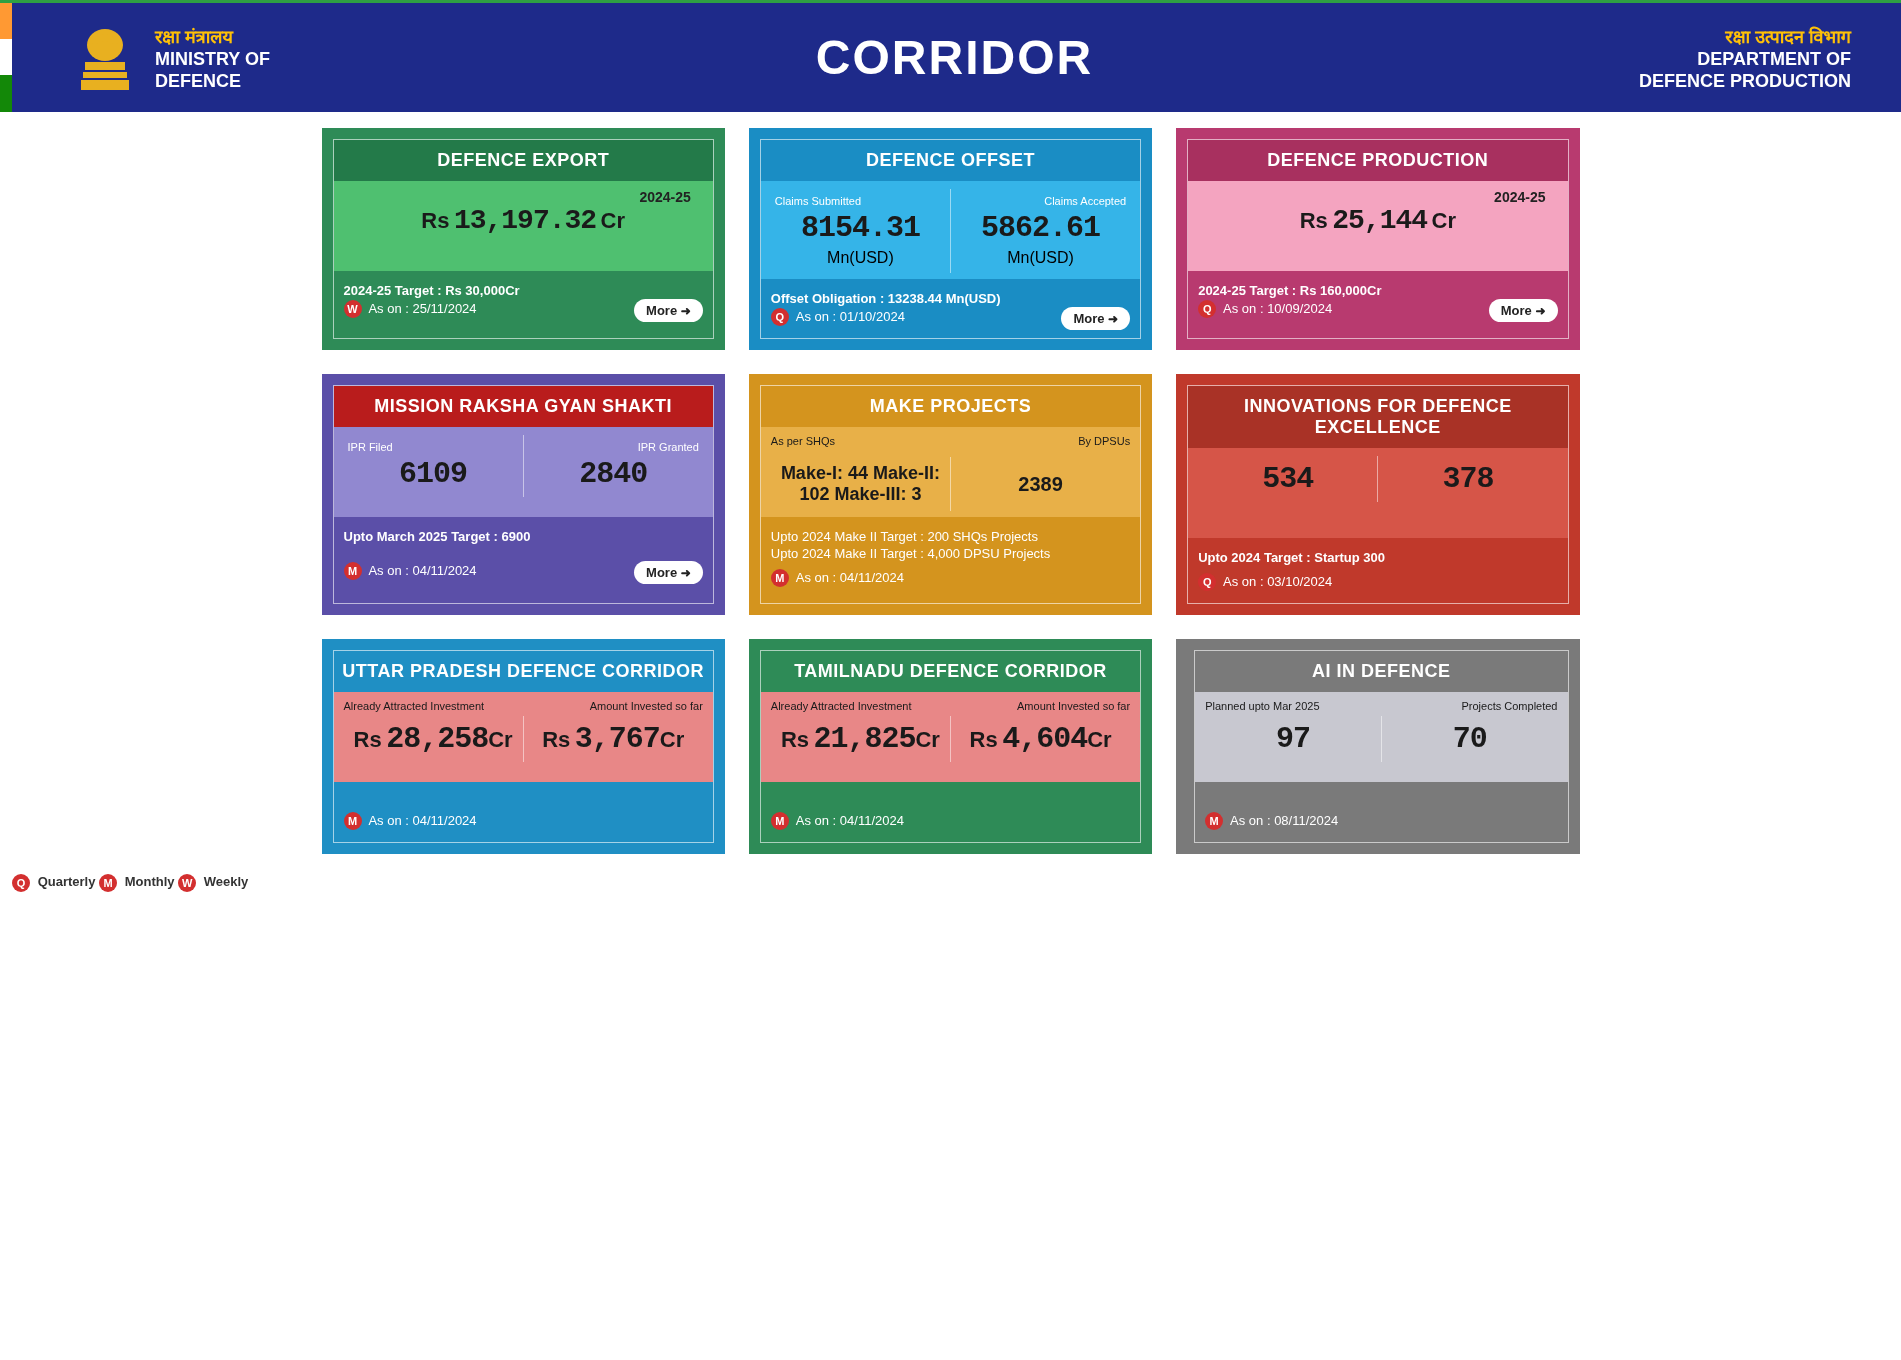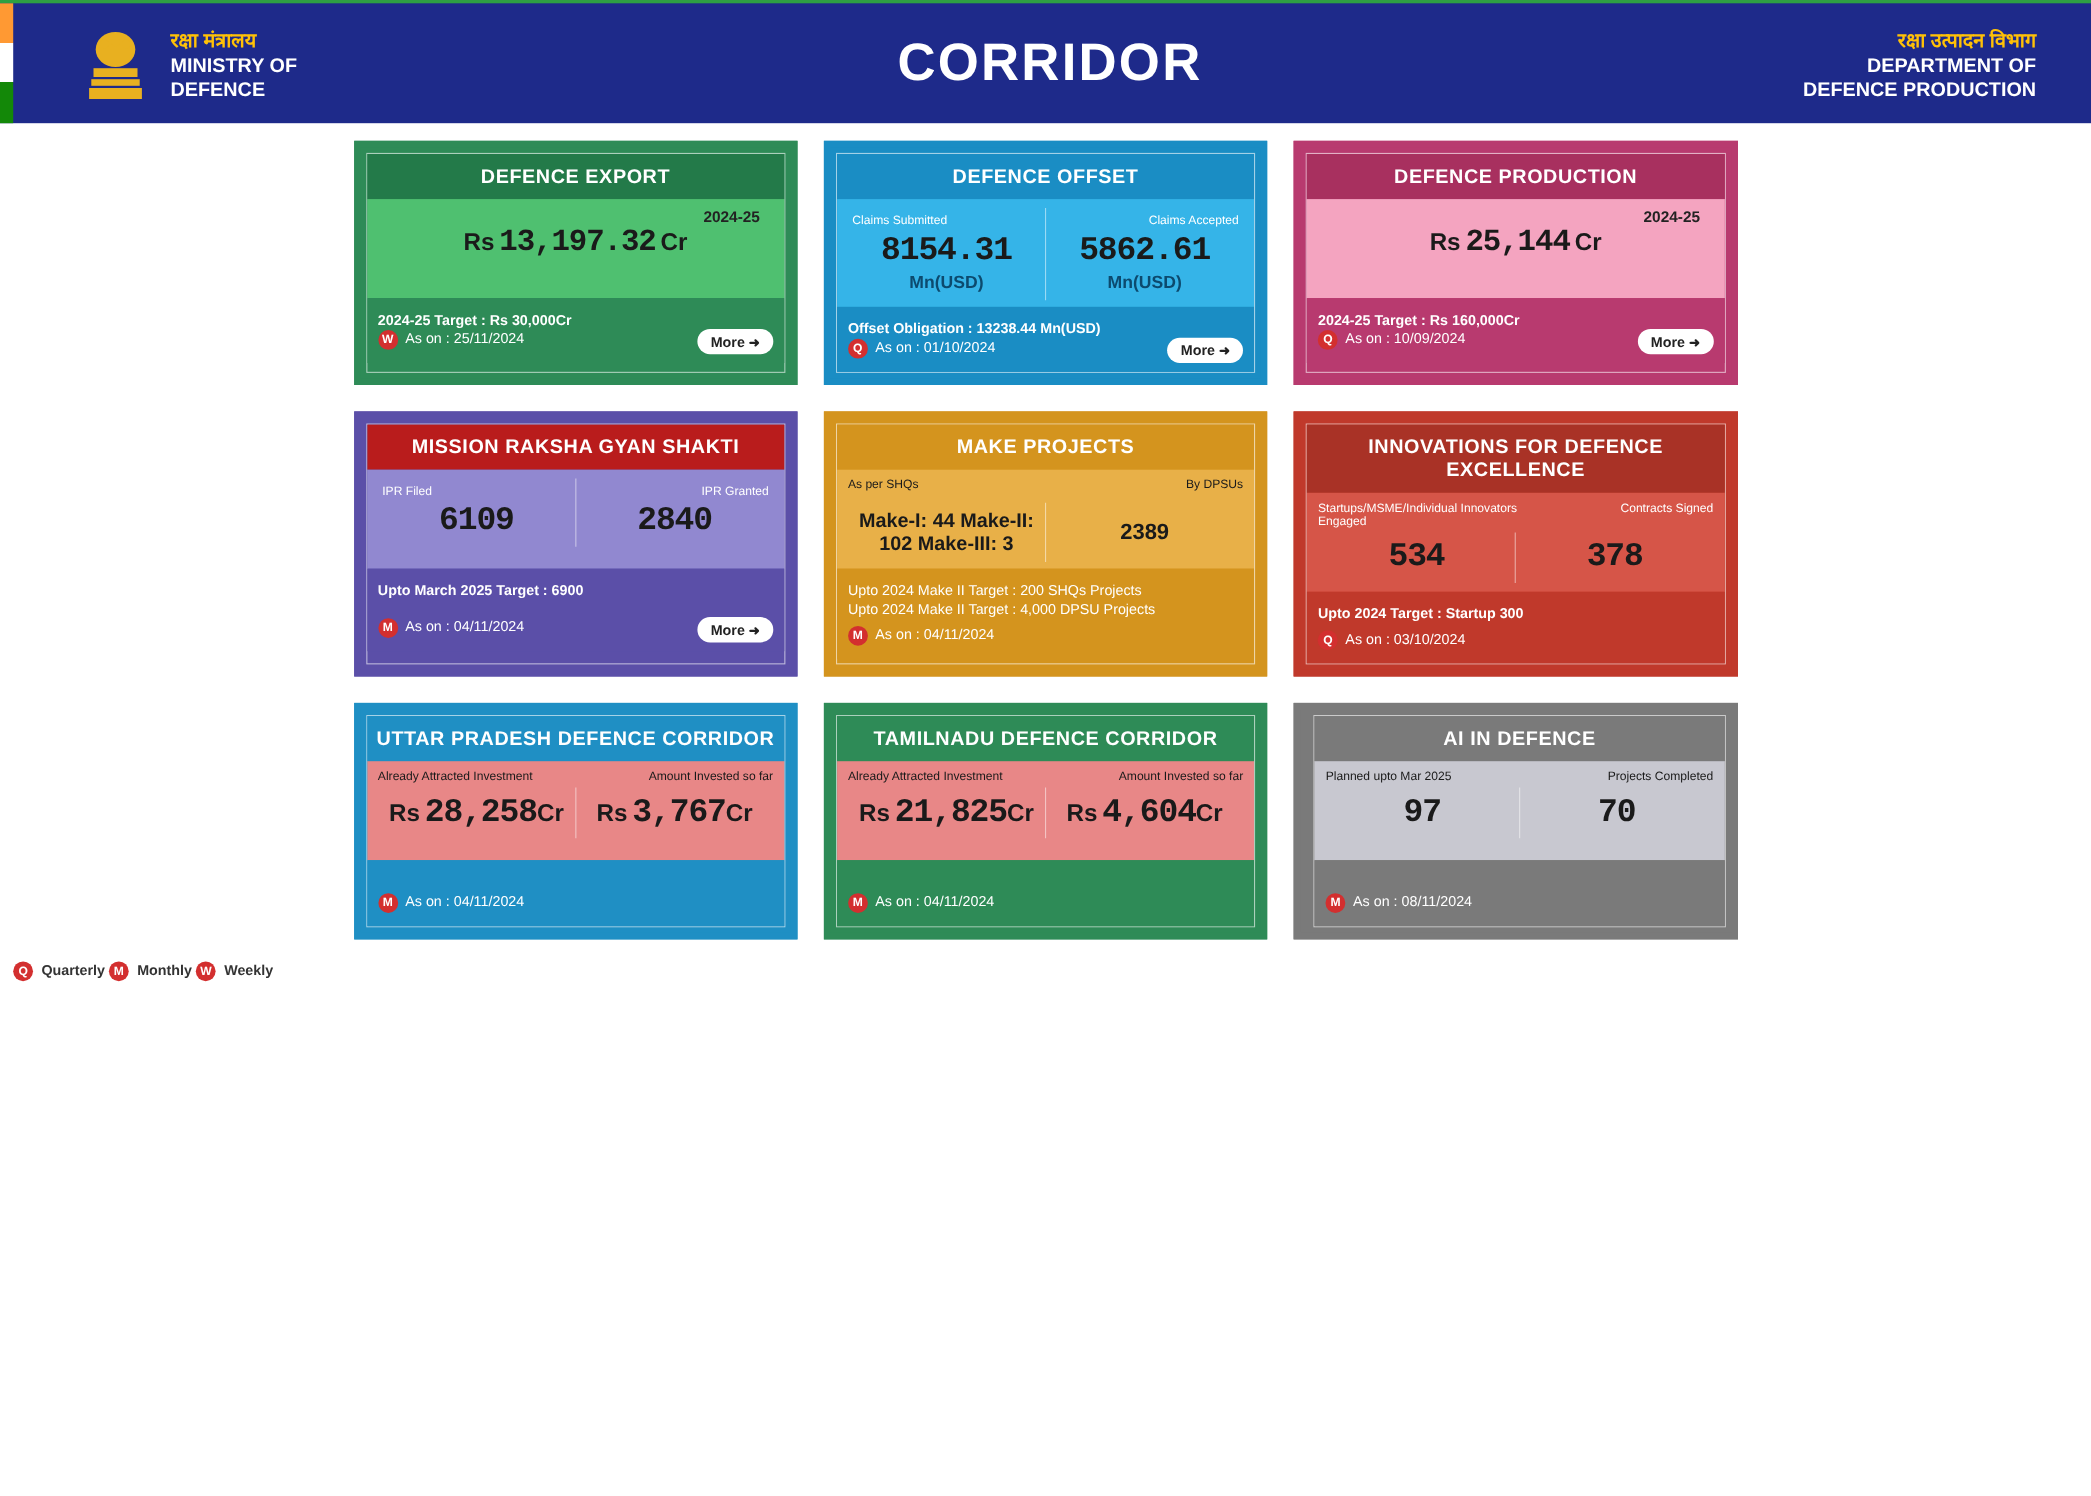--- a/index.html
+++ b/index.html
@@ -119,21 +119,21 @@
   border-radius: 12px;
   padding: 4px 12px;
   font-size: 13px;
   font-weight: bold;
   cursor: pointer;
 }
 .split { display: flex; }
 .split > div { flex: 1; text-align: center; padding: 6px 4px; }
 .split > div:first-child { border-right: 1px solid rgba(255,255,255,.5); }
 .sub-label { font-size: 11px; font-weight: normal; margin-bottom: 4px; }
-.unit { font-size: 16px; margin-top: 4px; color: #0c4a6e; font-weight: bold; }
+.unit { font-size: 16px; margin-top: 4px; color: #000000; }
 .ft-line { margin: 2px 0; }
 
 
 .c1 { border-color: #2e8b57; background: #2e8b57; }
 .c1 .card-title { background: #237a49; }
 .c1 .card-body { background: #4fc070; }
 .c1 .card-foot { background: #2e8b57; }
 
 .c2 { border-color: #1a8dc4; background: #1a8dc4; }
 .c2 .card-title { background: #1a8dc4; }
@@ -340,24 +340,20 @@
           <span>As on : 04/11/2024</span>
         </div>
       </div>
     </div>
   </div>
 
   <div class="card c6">
     <div class="card-inner">
       <div class="card-title">INNOVATIONS FOR DEFENCE EXCELLENCE</div>
       <div class="card-body">
-        <div style="display:flex;justify-content:space-between">
-          <div class="sub-label" style="max-width:55%;text-align:left">Startups/MSME/Individual Innovators Engaged</div>
-          <div class="sub-label" style="text-align:right">Contracts Signed</div>
-        </div>
         <div class="split">
           <div>
               <div class="digital">534</div>
             </div>
           <div>
               <div class="digital">378</div>
             </div>
         </div>
       </div>
       <div class="card-foot">

